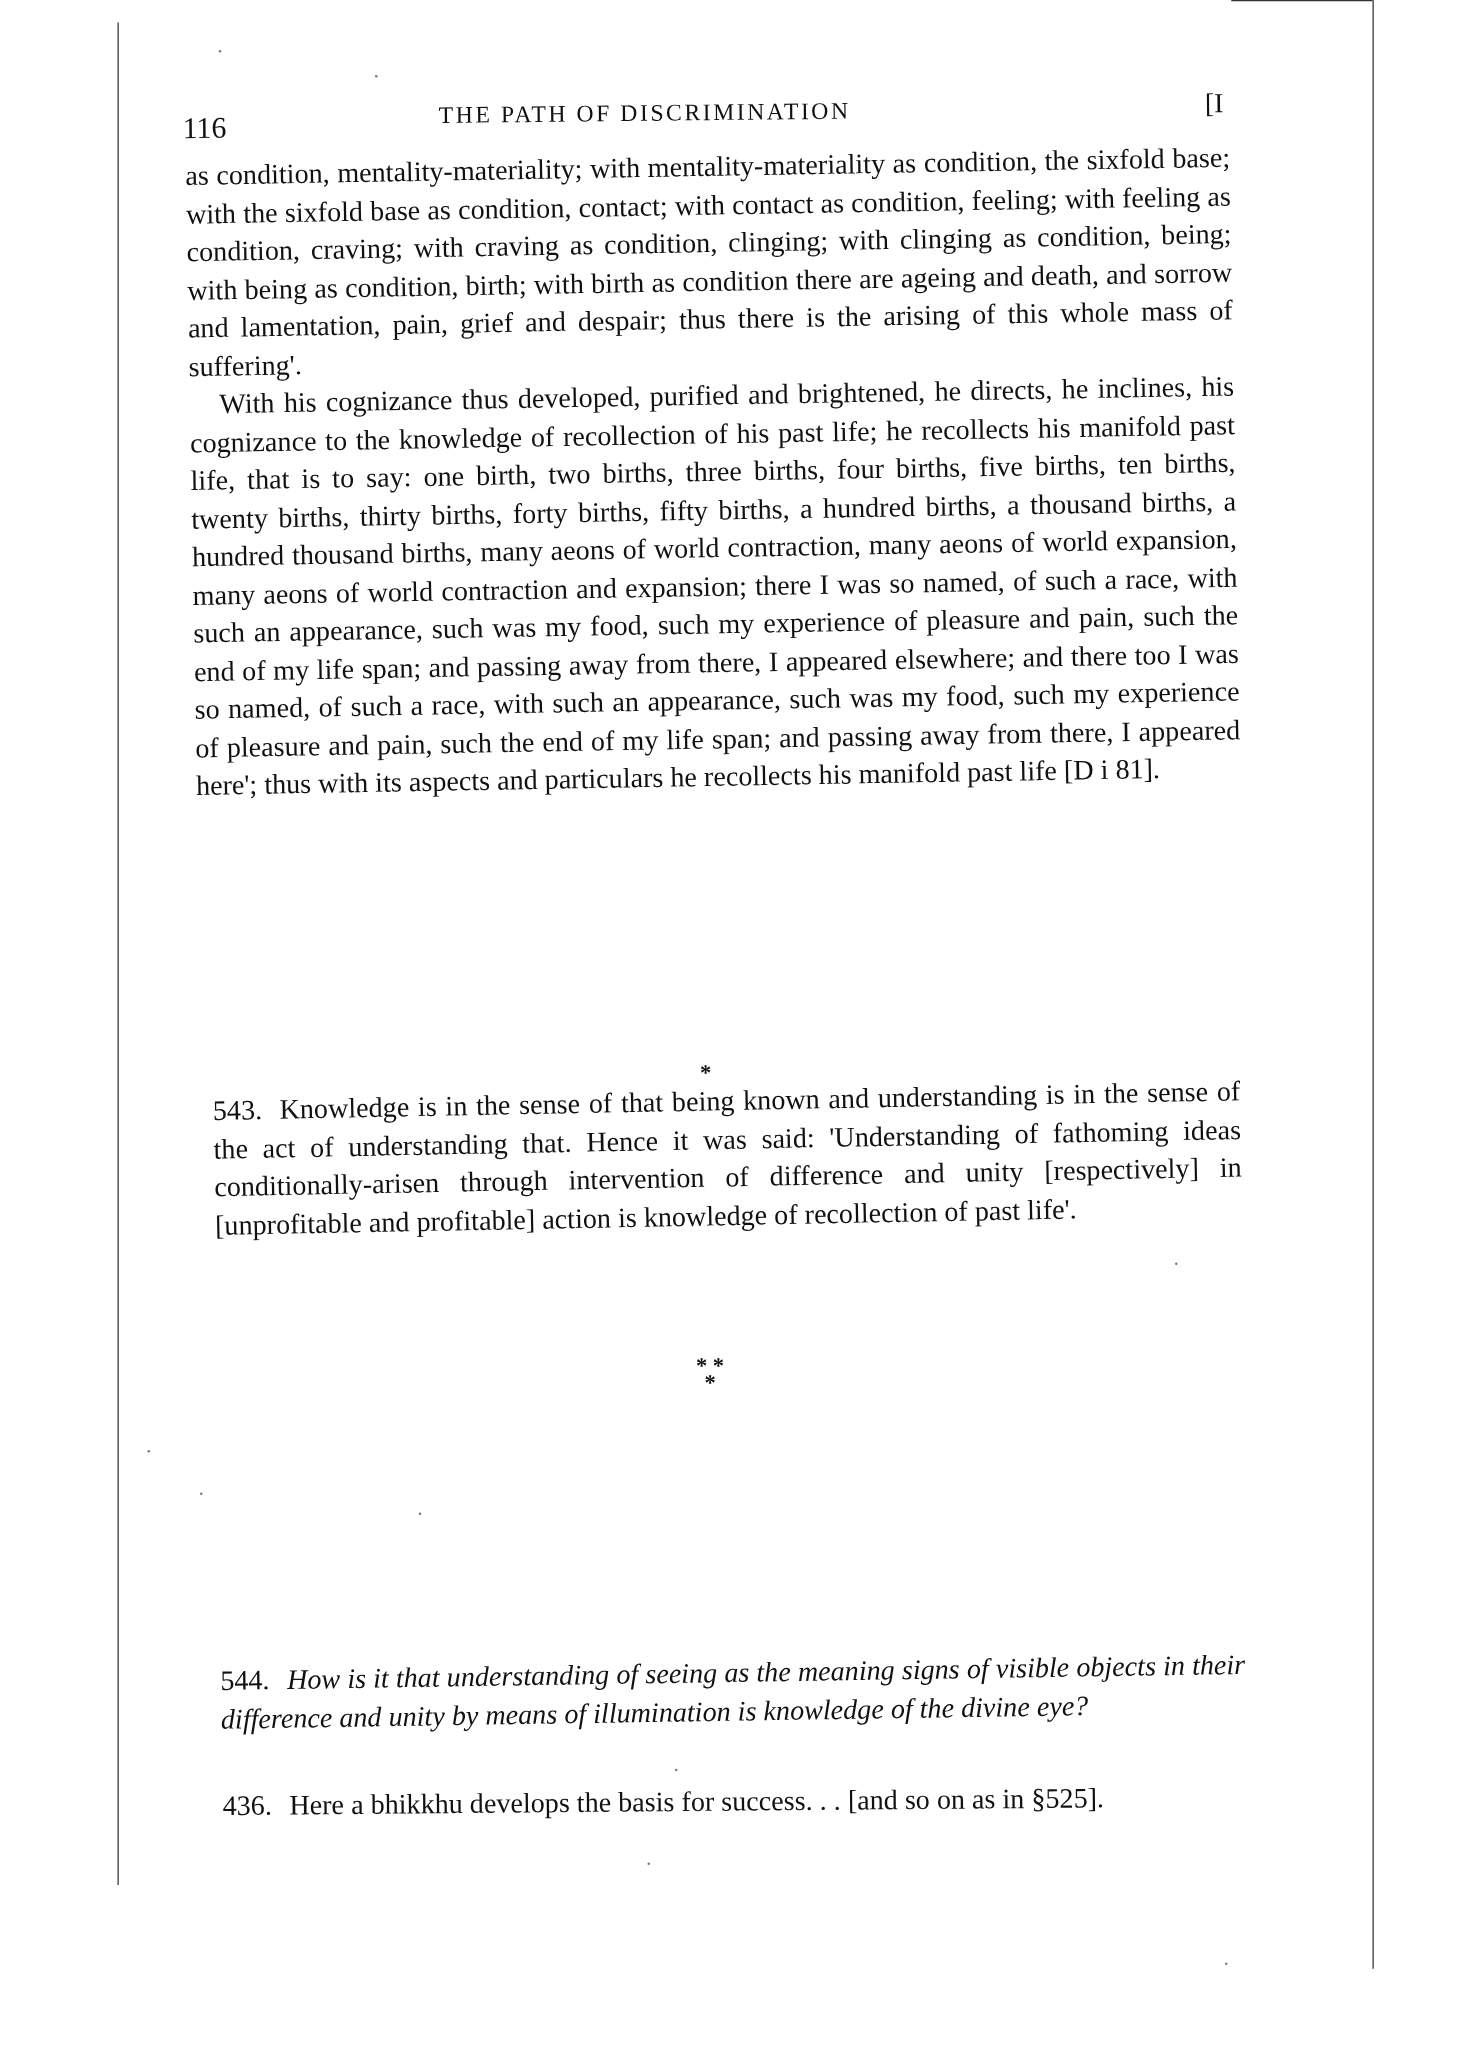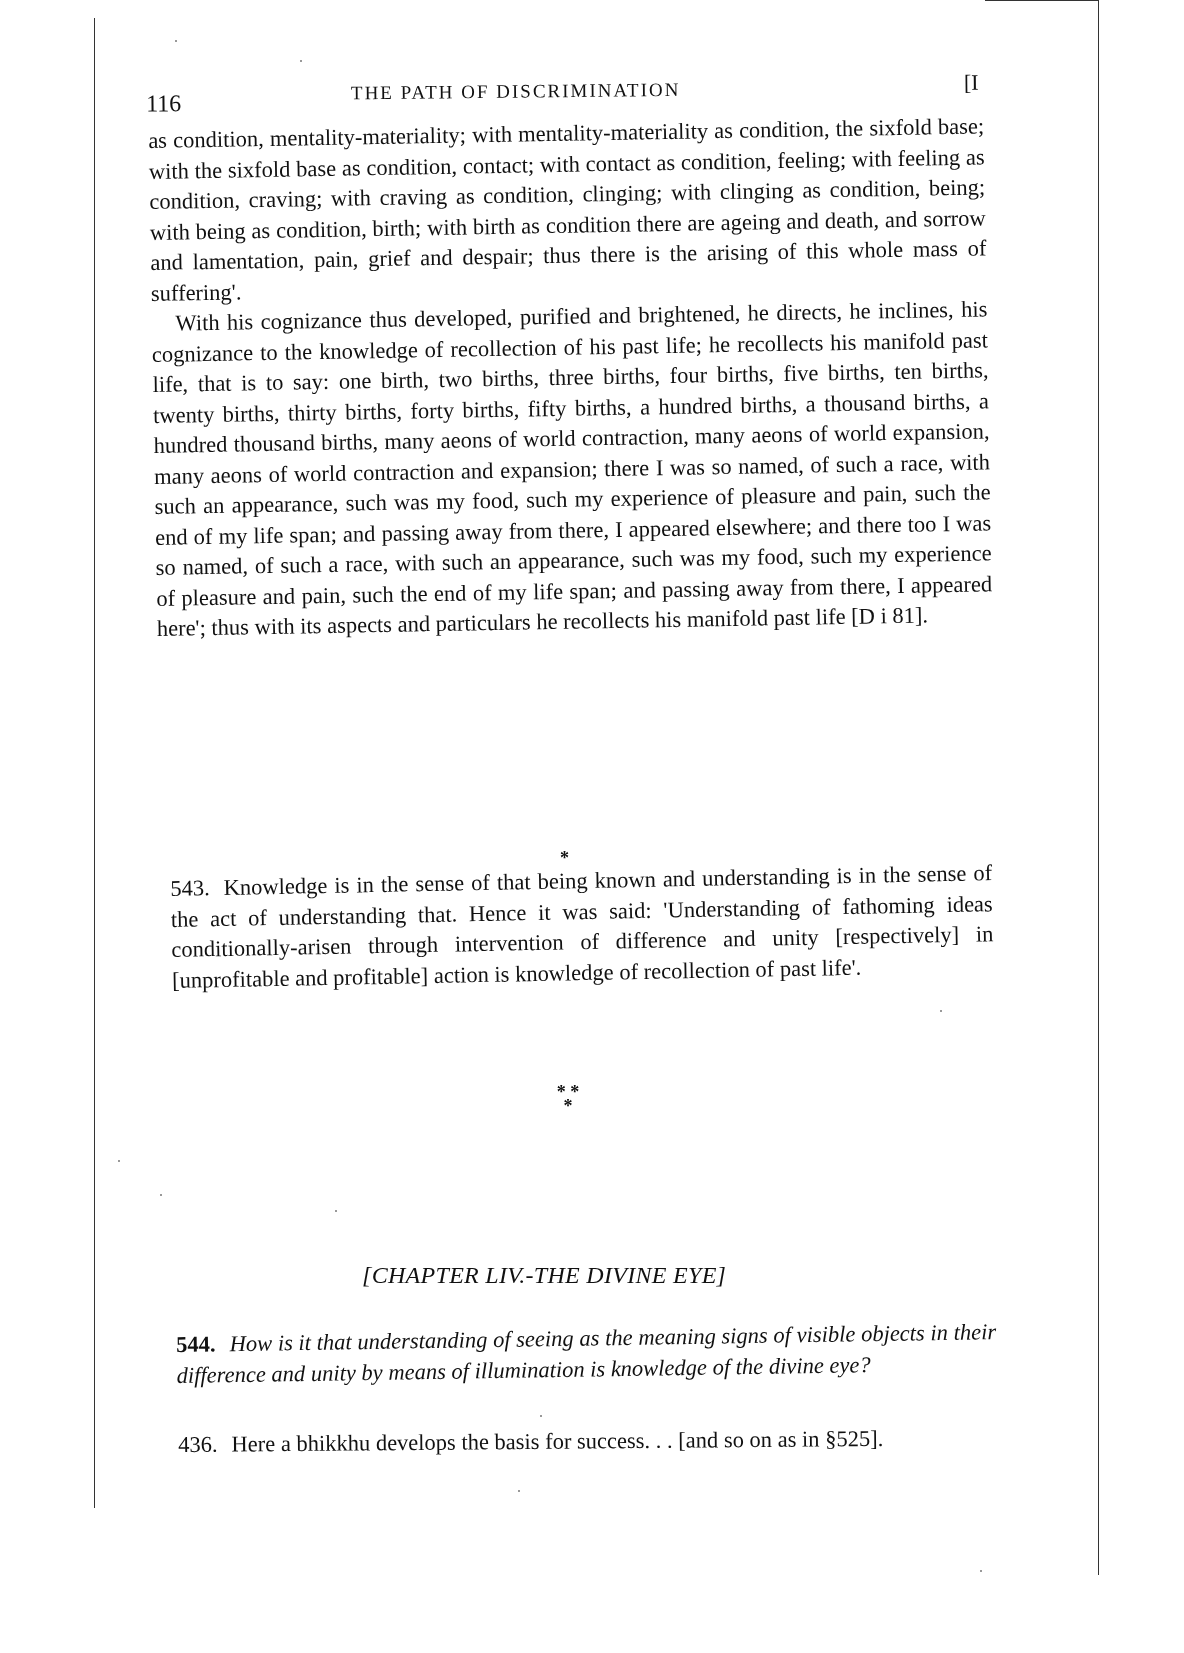--- a/index.html
+++ b/index.html
@@ -130,21 +130,20 @@
     .block3 {
       left: 176px;
       top: 1330px;
       width: 820px;
       transform: rotate(-0.9deg);
       transform-origin: top left;
       font-style: italic;
     }
     .block3 .para-num {
       font-style: normal;
-      font-weight: bold;
     }
     .block4 {
       left: 178px;
       top: 1430px;
       width: 818px;
       transform: rotate(-0.5deg);
       transform-origin: top left;
     }
     .speck {
       position: absolute;
@@ -177,21 +176,20 @@
 
   <div class="block block2">
     <p><span class="para-num">543.</span><span>Knowledge is in the sense of that being known and understanding is in the sense of the act of understanding that. Hence it was said: 'Understanding of fathoming ideas conditionally-arisen through intervention of difference and unity [respectively] in [unprofitable and profitable] action is knowledge of recollection of past life'.</span></p>
   </div>
 
   <div class="asterism ast2">
     <div>* *</div>
     <div>*</div>
   </div>
 
-  <div class="chapter-title">[CHAPTER LIV.-THE DIVINE EYE]</div>
 
   <div class="block block3">
     <p><span class="para-num">544.</span><span>How is it that understanding of seeing as the meaning signs of visible objects in their difference and unity by means of illumination is knowledge of the divine eye?</span></p>
   </div>
 
   <div class="block block4">
     <p><span class="para-num">436.</span><span>Here a bhikkhu develops the basis for success. . . [and so on as in §525].</span></p>
   </div>
 
   <div class="speck" style="left:300px;top:60px"></div>

